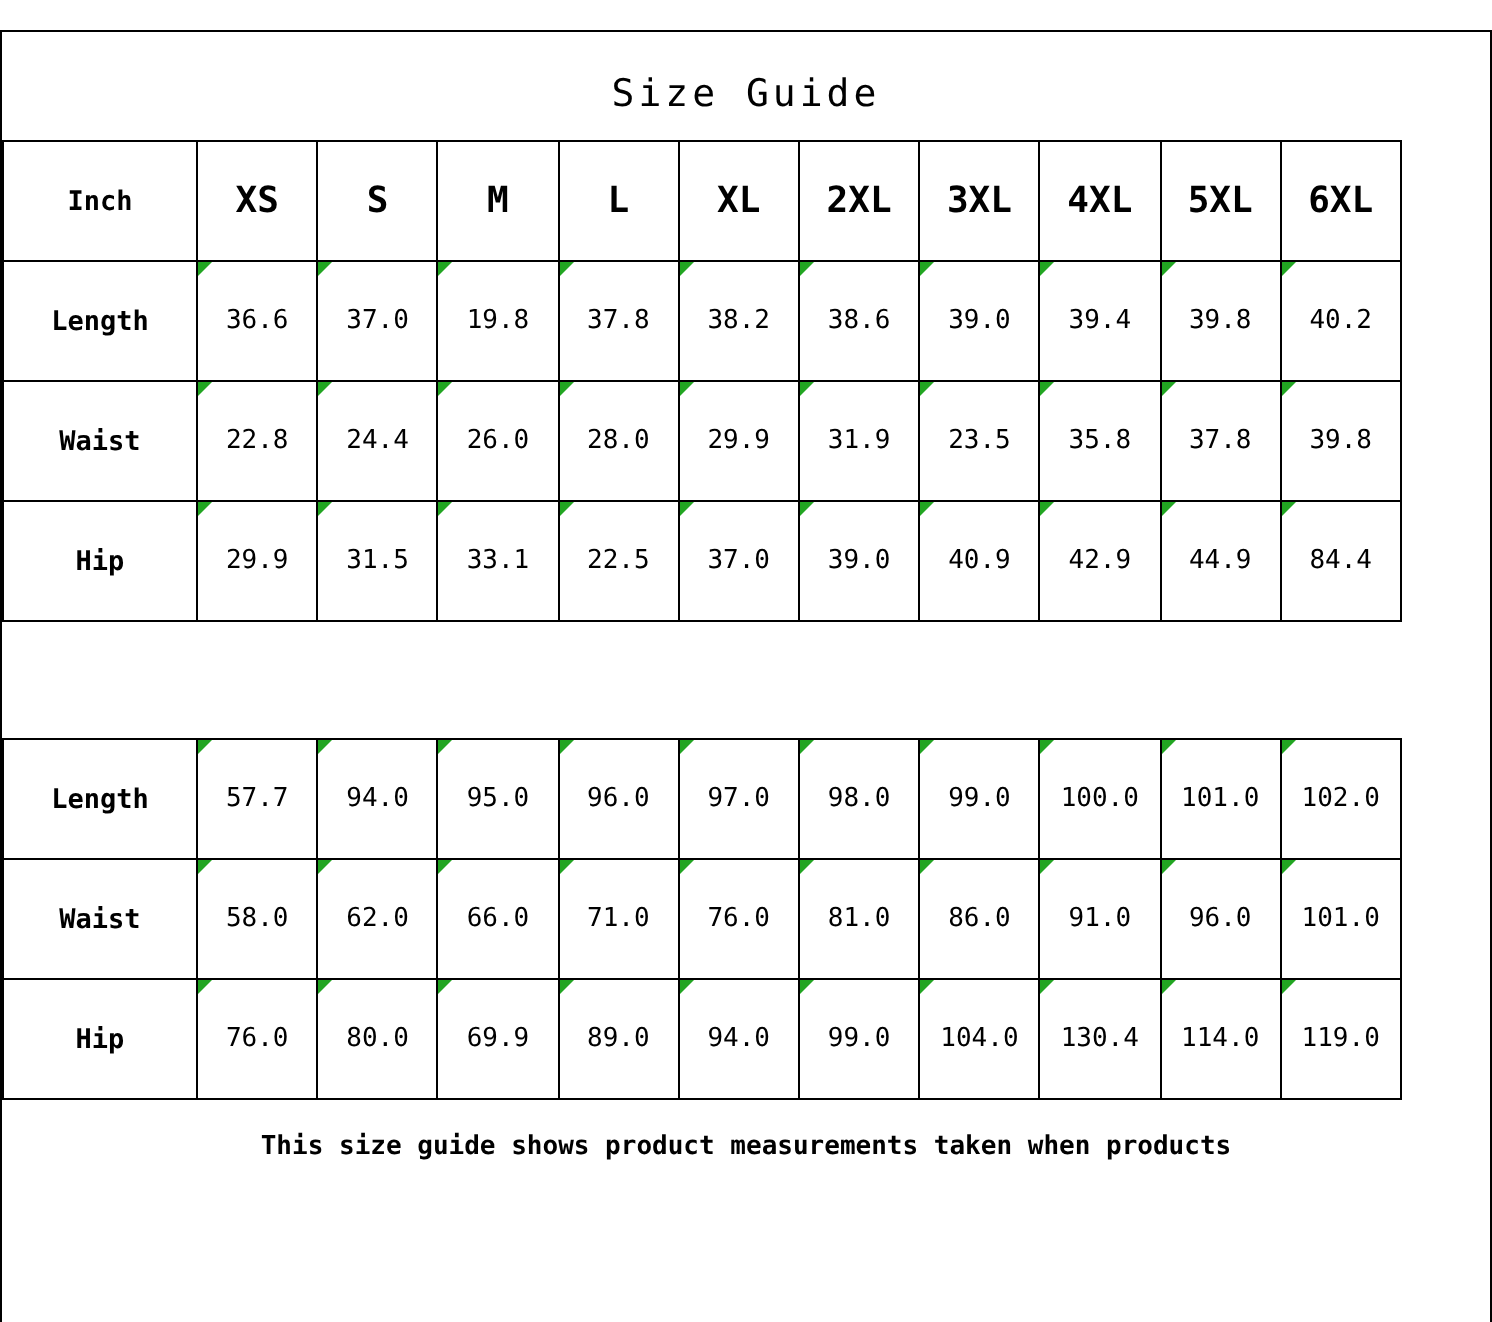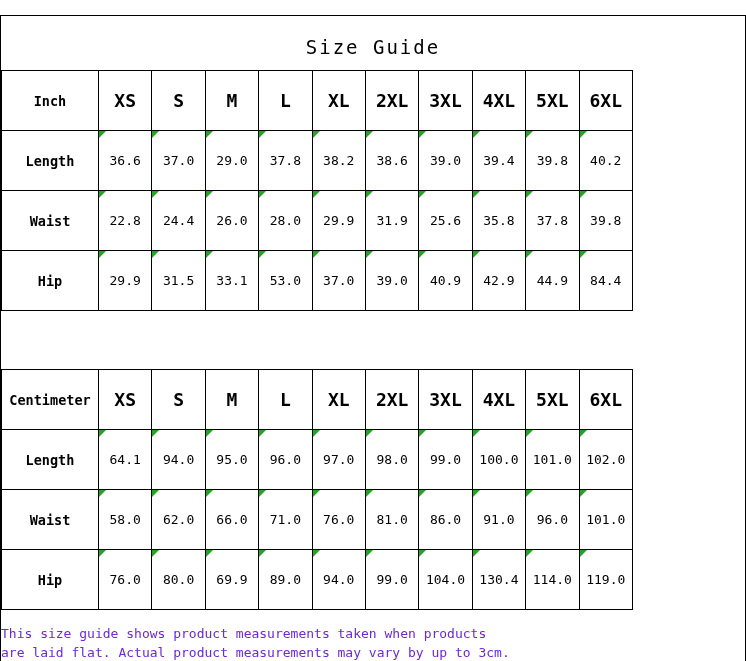--- a/index.html
+++ b/index.html
@@ -27,21 +27,21 @@
     text-align: center;
     font-size: 19px;
     letter-spacing: 2px;
     padding-top: 20px;
     padding-bottom: 12px;
     font-family: "DejaVu Sans Mono", monospace;
     color: #000000;
   }
   table.size-table {
     border-collapse: collapse;
-    width: 632px;
+    width: 700px;
     table-layout: fixed;
   }
   table.size-table td, table.size-table th {
     border: 1px solid #000000;
     height: 59px;
     text-align: center;
     vertical-align: middle;
     font-size: 13px;
     font-family: "DejaVu Sans Mono", monospace;
     position: relative;
@@ -65,26 +65,27 @@
     width: 0;
     height: 0;
     border-top: 7px solid #22a522;
     border-right: 7px solid transparent;
   }
   .gap {
     height: 58px;
     background: #ffffff;
   }
   .footer {
-    text-align: left;
+    text-align: center;
     font-size: 13px;
     line-height: 19px;
     padding-top: 14px;
     font-family: "DejaVu Sans Mono", monospace;
-    color: #6d28d9;
+    color: #000000;
+    font-weight: bold;
   }
 </style>
 </head>
 <body>
 
 <div class="page">
 
   <div class="title">Size Guide</div>
 
   <table class="size-table">
@@ -99,78 +100,65 @@
         <th>2XL</th>
         <th>3XL</th>
         <th>4XL</th>
         <th>5XL</th>
         <th>6XL</th>
       </tr>
       <tr>
         <td class="rowhead">Length</td>
         <td class="data">36.6</td>
         <td class="data">37.0</td>
-        <td class="data">29.0</td>
+        <td class="data">19.8</td>
         <td class="data">37.8</td>
         <td class="data">38.2</td>
         <td class="data">38.6</td>
         <td class="data">39.0</td>
         <td class="data">39.4</td>
         <td class="data">39.8</td>
         <td class="data">40.2</td>
       </tr>
       <tr>
         <td class="rowhead">Waist</td>
         <td class="data">22.8</td>
         <td class="data">24.4</td>
         <td class="data">26.0</td>
         <td class="data">28.0</td>
         <td class="data">29.9</td>
         <td class="data">31.9</td>
-        <td class="data">25.6</td>
+        <td class="data">23.5</td>
         <td class="data">35.8</td>
         <td class="data">37.8</td>
         <td class="data">39.8</td>
       </tr>
       <tr>
         <td class="rowhead">Hip</td>
         <td class="data">29.9</td>
         <td class="data">31.5</td>
         <td class="data">33.1</td>
-        <td class="data">53.0</td>
+        <td class="data">22.5</td>
         <td class="data">37.0</td>
         <td class="data">39.0</td>
         <td class="data">40.9</td>
         <td class="data">42.9</td>
         <td class="data">44.9</td>
         <td class="data">84.4</td>
       </tr>
     </tbody>
   </table>
 
   <div class="gap"></div>
 
   <table class="size-table">
     <tbody>
       <tr>
-        <th class="rowhead">Centimeter</th>
-        <th>XS</th>
-        <th>S</th>
-        <th>M</th>
-        <th>L</th>
-        <th>XL</th>
-        <th>2XL</th>
-        <th>3XL</th>
-        <th>4XL</th>
-        <th>5XL</th>
-        <th>6XL</th>
-      </tr>
-      <tr>
         <td class="rowhead">Length</td>
-        <td class="data">64.1</td>
+        <td class="data">57.7</td>
         <td class="data">94.0</td>
         <td class="data">95.0</td>
         <td class="data">96.0</td>
         <td class="data">97.0</td>
         <td class="data">98.0</td>
         <td class="data">99.0</td>
         <td class="data">100.0</td>
         <td class="data">101.0</td>
         <td class="data">102.0</td>
       </tr>
@@ -198,16 +186,15 @@
         <td class="data">104.0</td>
         <td class="data">130.4</td>
         <td class="data">114.0</td>
         <td class="data">119.0</td>
       </tr>
     </tbody>
   </table>
 
   <div class="footer">
     <div>This size guide shows product measurements taken when products</div>
-    <div>are laid flat. Actual product measurements may vary by up to 3cm.</div>
   </div>
 
 </div>
 
 </body></html>

